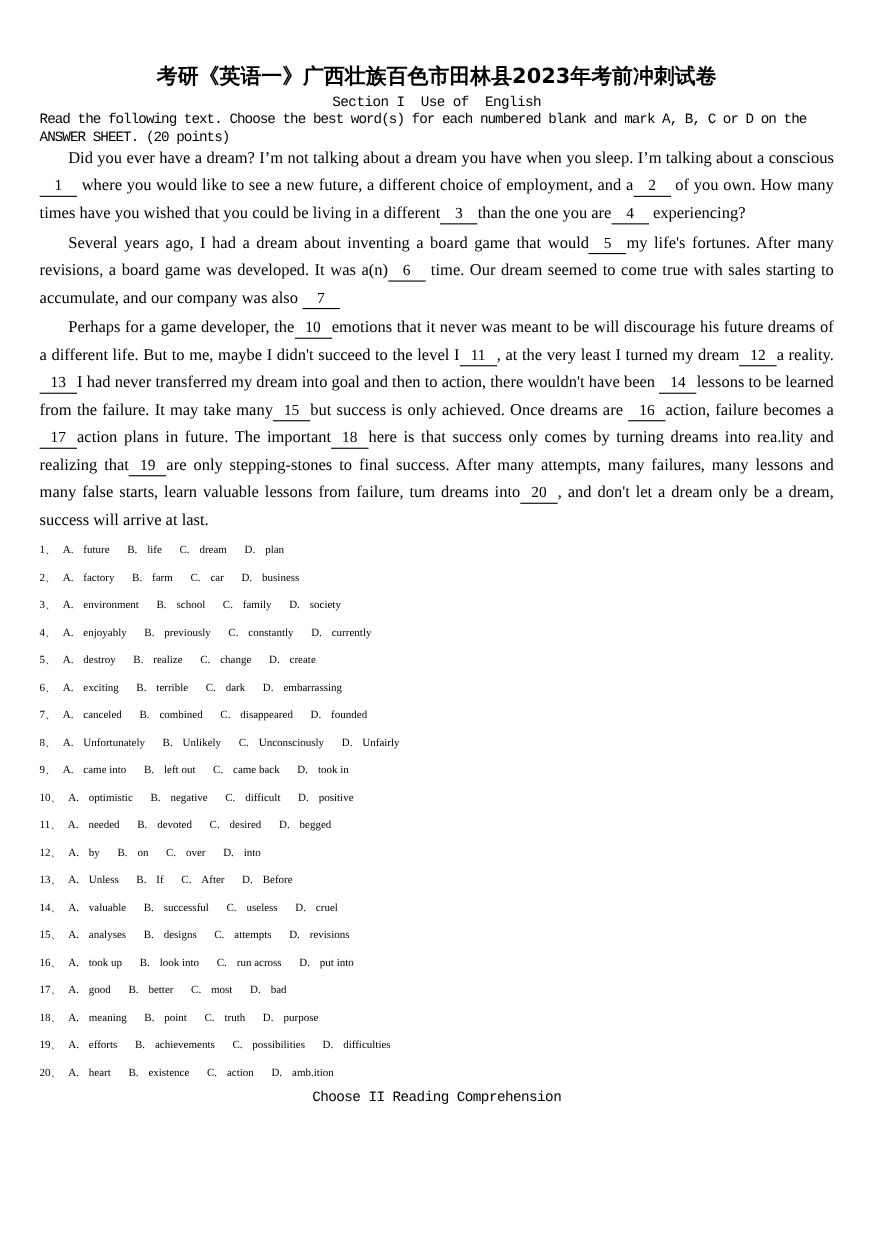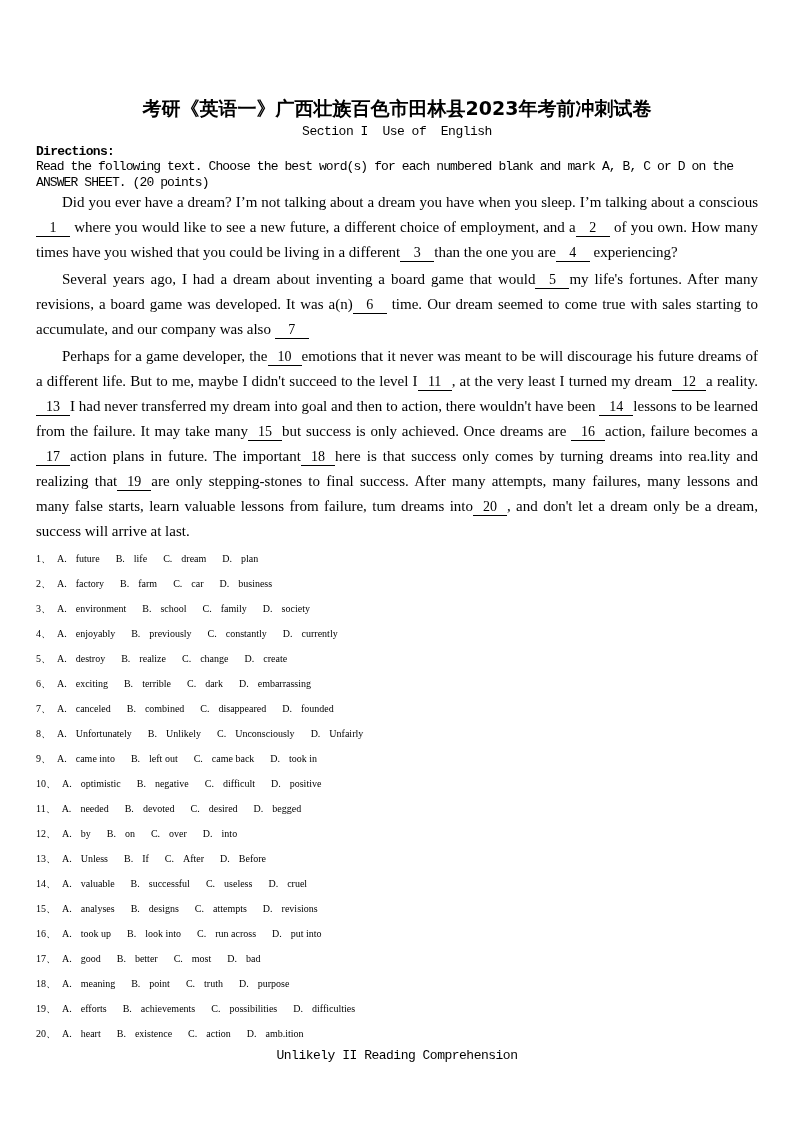--- a/index.html
+++ b/index.html
@@ -5,21 +5,21 @@
   html, body { margin: 0; padding: 0; }
   body {
     width: 794px; height: 1123px;
     background: #ffffff; color: #000000;
     overflow: hidden;
     font-family: "Liberation Serif", serif;
   }
   .page {
     box-sizing: border-box;
     width: 794px; height: 831px;
-    padding: 96px 36px 0 36px;
+    padding: 57px 36px 0 36px;
   }
   .exam-title {
     margin: 0; text-align: center;
     font-family: "DejaVu Sans", sans-serif;
     font-weight: bold; font-size: 19px; line-height: 24px;
     white-space: nowrap;
   }
   .section-heading {
     text-align: center;
     font-family: "Liberation Mono", monospace;
@@ -80,21 +80,20 @@
 </style>
 </head>
 <body>
 
 <div class="page">
 
   <h1 class="exam-title">考研《英语一》广西壮族百色市田林县2023年考前冲刺试卷</h1>
 
   <div class="section-heading">Section I  Use of  English</div>
 
-  <div class="directions-label">Directions:</div>
 
   <div class="directions-text">Read the following text. Choose the best word(s) for each numbered blank and mark A, B, C or D on the ANSWER SHEET.  (20 points)</div>
 
   <div class="passage">
       <p class="para">Did you ever have a dream? I’m not talking about a dream you have when you sleep. I’m talking about a conscious <span class="blank">1</span> where you would like to see a new future, a different choice of employment, and a<span class="blank">2</span> of you own. How many times have you wished that you could be living in a different<span class="blank">3</span>than the one you are<span class="blank">4</span> experiencing?</p>
       <p class="para">Several years ago, I had a dream about inventing a board game that would<span class="blank">5</span>my life's fortunes. After many revisions, a board game was developed. It was a(n)<span class="blank">6</span> time. Our dream seemed to come true with sales starting to accumulate, and our company was also <span class="blank">7</span></p>
       <p class="para">Perhaps for a game developer, the<span class="blank">10</span>emotions that it never was meant to be will discourage his future dreams of a different life. But to me, maybe I didn't succeed to the level I<span class="blank">11</span>, at the very least I turned my dream<span class="blank">12</span>a reality. <span class="blank">13</span>I had never transferred my dream into goal and then to action, there wouldn't have been <span class="blank">14</span>lessons to be learned from the failure. It may take many<span class="blank">15</span>but success is only achieved. Once dreams are <span class="blank">16</span>action, failure becomes a <span class="blank">17</span>action plans in future. The important<span class="blank">18</span>here is that success only comes by turning dreams into rea.lity and realizing that<span class="blank">19</span>are only stepping-stones to final success. After many attempts, many failures, many lessons and many false starts, learn valuable lessons from failure, tum dreams into<span class="blank">20</span>, and don't let a dream only be a dream, success will arrive at last.</p>
     </div>
 
   <div class="question-list">
@@ -113,16 +112,16 @@
       <div class="question"><span class="qnum">13、</span><span class="opt"><span class="opt-label">A.</span><span class="opt-text">Unless</span></span><span class="opt"><span class="opt-label">B.</span><span class="opt-text">If</span></span><span class="opt"><span class="opt-label">C.</span><span class="opt-text">After</span></span><span class="opt"><span class="opt-label">D.</span><span class="opt-text">Before</span></span></div>
       <div class="question"><span class="qnum">14、</span><span class="opt"><span class="opt-label">A.</span><span class="opt-text">valuable</span></span><span class="opt"><span class="opt-label">B.</span><span class="opt-text">successful</span></span><span class="opt"><span class="opt-label">C.</span><span class="opt-text">useless</span></span><span class="opt"><span class="opt-label">D.</span><span class="opt-text">cruel</span></span></div>
       <div class="question"><span class="qnum">15、</span><span class="opt"><span class="opt-label">A.</span><span class="opt-text">analyses</span></span><span class="opt"><span class="opt-label">B.</span><span class="opt-text">designs</span></span><span class="opt"><span class="opt-label">C.</span><span class="opt-text">attempts</span></span><span class="opt"><span class="opt-label">D.</span><span class="opt-text">revisions</span></span></div>
       <div class="question"><span class="qnum">16、</span><span class="opt"><span class="opt-label">A.</span><span class="opt-text">took up</span></span><span class="opt"><span class="opt-label">B.</span><span class="opt-text">look into</span></span><span class="opt"><span class="opt-label">C.</span><span class="opt-text">run across</span></span><span class="opt"><span class="opt-label">D.</span><span class="opt-text">put into</span></span></div>
       <div class="question"><span class="qnum">17、</span><span class="opt"><span class="opt-label">A.</span><span class="opt-text">good</span></span><span class="opt"><span class="opt-label">B.</span><span class="opt-text">better</span></span><span class="opt"><span class="opt-label">C.</span><span class="opt-text">most</span></span><span class="opt"><span class="opt-label">D.</span><span class="opt-text">bad</span></span></div>
       <div class="question"><span class="qnum">18、</span><span class="opt"><span class="opt-label">A.</span><span class="opt-text">meaning</span></span><span class="opt"><span class="opt-label">B.</span><span class="opt-text">point</span></span><span class="opt"><span class="opt-label">C.</span><span class="opt-text">truth</span></span><span class="opt"><span class="opt-label">D.</span><span class="opt-text">purpose</span></span></div>
       <div class="question"><span class="qnum">19、</span><span class="opt"><span class="opt-label">A.</span><span class="opt-text">efforts</span></span><span class="opt"><span class="opt-label">B.</span><span class="opt-text">achievements</span></span><span class="opt"><span class="opt-label">C.</span><span class="opt-text">possibilities</span></span><span class="opt"><span class="opt-label">D.</span><span class="opt-text">difficulties</span></span></div>
       <div class="question"><span class="qnum">20、</span><span class="opt"><span class="opt-label">A.</span><span class="opt-text">heart</span></span><span class="opt"><span class="opt-label">B.</span><span class="opt-text">existence</span></span><span class="opt"><span class="opt-label">C.</span><span class="opt-text">action</span></span><span class="opt"><span class="opt-label">D.</span><span class="opt-text">amb.ition</span></span></div>
     </div>
 
-  <div class="section2-heading">Unlikely II Reading Comprehension</div>
+  <div class="section2-heading">Choose II Reading Comprehension</div>
 
 
 </div>
 
 </body></html>

